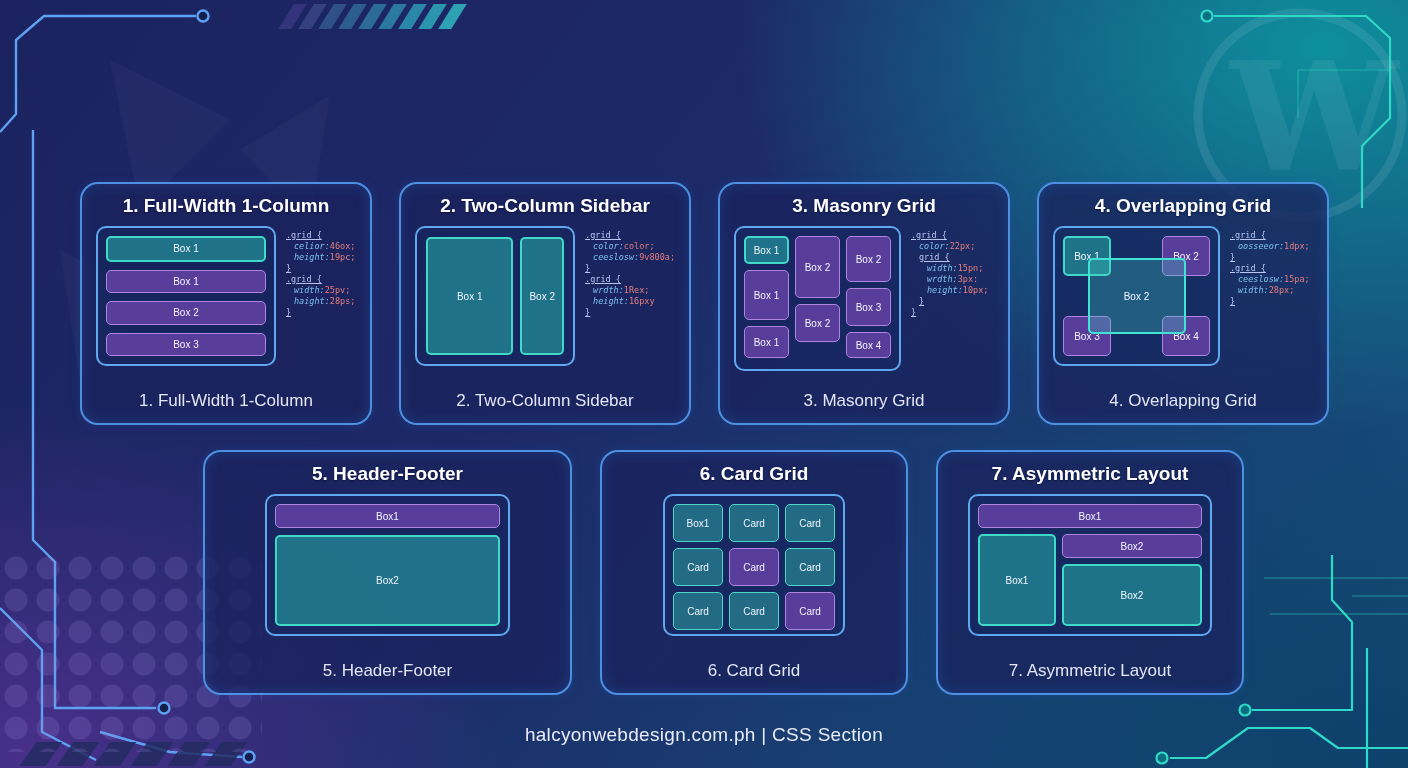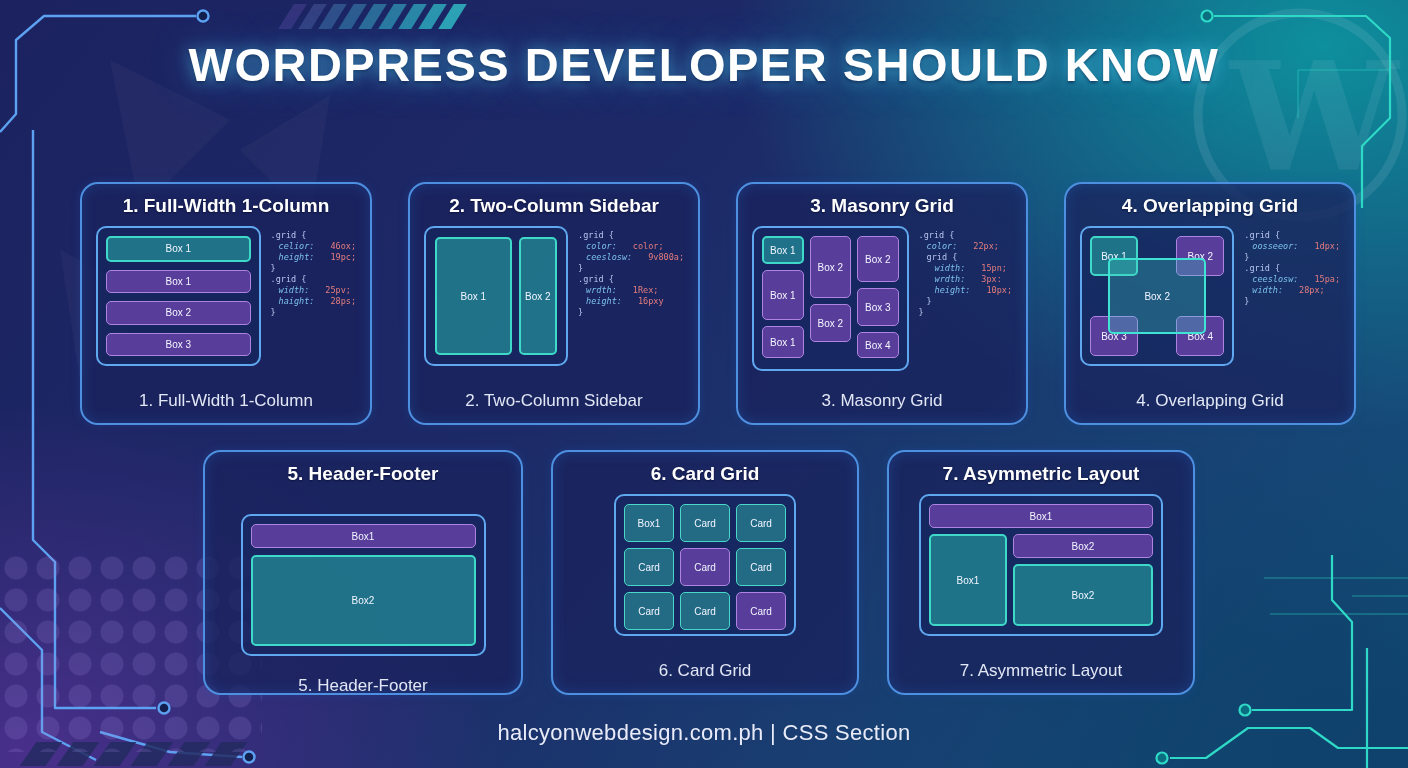--- a/index.html
+++ b/index.html
@@ -34,30 +34,30 @@
   .stripes-bottom { position:absolute; left:28px; top:742px; display:flex; gap:11px; z-index:1; }
   .stripes-bottom .s { width:26px; height:24px; transform:skewX(-35deg); background:#232a60; opacity:0.85; }
   .dot-grid { position:absolute; left:0px; top:552px; width:262px; height:200px; z-index:1;
     background-image: radial-gradient(rgba(150,130,215,0.20) 11px, transparent 12px);
     background-size:32px 32px; }
   
   .title { position:absolute; top:36px; left:0; width:100%; text-align:center; z-index:3;
     color:#ffffff; font-weight:bold; font-size:47px; line-height:57px; letter-spacing:1.5px;
     text-shadow:0 0 16px rgba(90,225,255,0.55), 0 0 42px rgba(60,185,255,0.38), 0 2px 3px rgba(0,0,40,0.6); }
   .footer { position:absolute; bottom:22px; left:0; width:100%; text-align:center; z-index:3;
-    color:#e9ecf8; font-size:22px; letter-spacing:0.3px; }
+    color:#e9ecf8; font-size:19px; letter-spacing:0.3px; }
   
   .row { position:absolute; display:flex; z-index:2; }
-  .row1 { left:80px; top:182px; gap:36px; }
+  .row1 { left:80px; top:182px; gap:27px; }
   .row2 { left:203px; top:450px; gap:28px; }
   .card { background:rgba(26,34,92,0.78); border:2px solid #4d8fe0; border-radius:18px;
     padding:11px 14px 10px 14px; display:flex; flex-direction:column;
     box-shadow:0 0 14px rgba(40,120,220,0.25) inset, 0 0 10px rgba(30,90,180,0.25); }
   .card.w1 { width:292px; height:243px; }
-  .card.w5 { width:320px; height:245px;gap:20px; }
+  .card.w5 { width:369px; height:245px; }
   .card.w6 { width:308px; height:245px; }
   .card-title { color:#ffffff; font-weight:bold; font-size:19px; text-align:center; margin-bottom:9px;
     text-shadow:0 1px 2px rgba(0,0,30,0.5); }
   .card-body { flex:1; display:flex; align-items:flex-start; }
   .caption { margin-top:auto; text-align:center; color:#e2e7f6; font-size:17px; padding-bottom:2px; }
   .diagram { border:2px solid #5fa7ee; border-radius:10px; background:rgba(18,44,100,0.30); }
   
   .gbox { border-radius:5px; display:flex; align-items:center; justify-content:center;
     color:#f2f5ff; font-size:10px; }
   .teal   { background:rgba(33,125,142,0.88); border:2px solid #3fd9c9; }
@@ -77,25 +77,25 @@
   
   .d-overlap { position:relative; width:167px; height:140px; }
   .d-overlap .corner { position:absolute; width:48px; height:40px; }
   .d-overlap .tl{left:8px;top:8px;} .d-overlap .tr{right:8px;top:8px;}
   .d-overlap .bl{left:8px;bottom:8px;} .d-overlap .br{right:8px;bottom:8px;}
   .d-overlap .center { position:absolute; left:50%; top:50%; transform:translate(-50%,-50%);
     width:98px; height:76px; background:rgba(64,205,195,0.30); border:2px solid #3fe3d3; z-index:2; }
   
   .code { flex:1; font-family:"DejaVu Sans Mono", monospace; font-size:8.5px; line-height:11px;
     padding:4px 0 0 10px; white-space:nowrap; }
-  .code .sel { color:#b9c5f0; }
+  .code .sel { color:#b9c5f0;text-decoration:underline; }
   .code .ind { padding-left:8px; }
   .code .ind2 { padding-left:16px; }
   .code .prop { color:#7cc0ea;font-style:italic; }
-  .code .val { color:#e57d7d; margin-left:16px;text-align:right; }
+  .code .val { color:#e57d7d; margin-left:0;text-align:right; }
   
   .d-hf { width:245px; height:142px; margin:0 auto; padding:8px; display:flex; flex-direction:column; gap:7px; }
   .d-hf .mid { flex:1; }
   
   .d-cards { width:182px; height:142px; margin:0 auto; padding:8px; display:grid;
     grid-template-columns:repeat(3,1fr); gap:6px; }
   
   .d-asym { width:244px; height:142px; margin:0 auto; padding:8px; display:flex; flex-direction:column; gap:6px; }
   .d-asym .rowi { flex:1; display:flex; gap:6px; }
   .d-asym .left { width:78px; }
@@ -150,21 +150,20 @@
     <div class="s"></div>
       <div class="s"></div>
       <div class="s"></div>
       <div class="s"></div>
       <div class="s"></div>
       <div class="s"></div>
   </div>
   <div class="dot-grid"></div>
 
   <div class="title">
-    <div>WORDPRESS DEVELOPER SHOULD KNOW</div>
   </div>
 
   <div class="row row1">
 
     <div class="card w1">
       <div class="card-title">1. Full-Width 1-Column</div>
       <div class="card-body">
         <div class="diagram d-stack">
           <div class="gbox teal">Box 1</div>
           <div class="gbox purple">Box 1</div>

